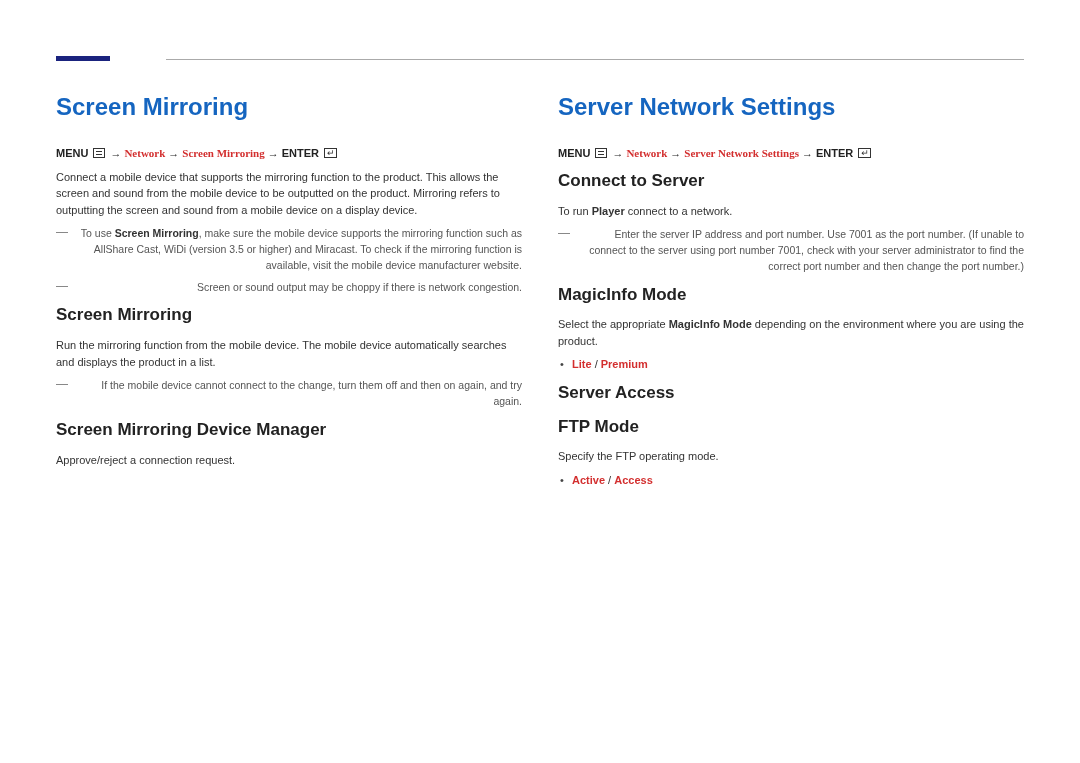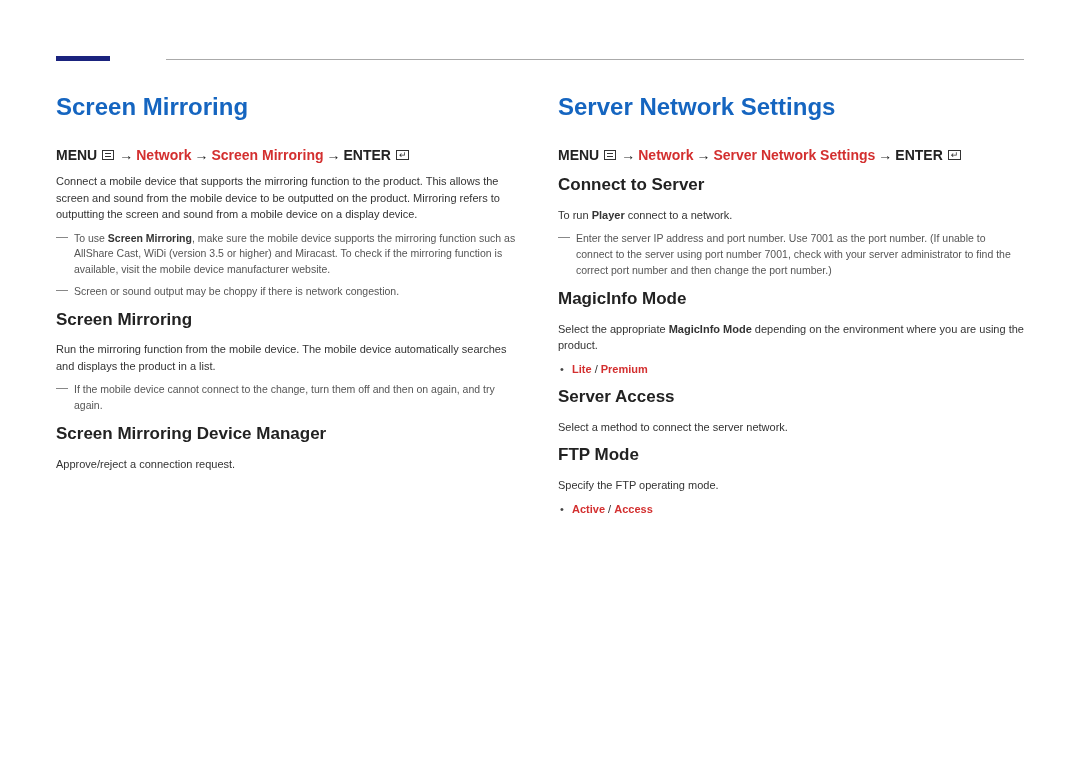--- a/index.html
+++ b/index.html
@@ -41,29 +41,29 @@
     margin-bottom: 22px;
   }
   h2 {
     color: #222;
     font-size: 17px;
     font-weight: 700;
     margin-top: 8px;
     margin-bottom: 10px;
   }
   .breadcrumb {
-    font-size: 14px;
+    font-size: 11px;
     margin-bottom: 8px;
     display: flex;
     flex-wrap: wrap;
     gap: 3px;
     align-items: center;
   }
   .breadcrumb strong { font-weight: 700; color: #222; }
-  .breadcrumb .red { color: #d32f2f; font-weight: 700; }
+  .breadcrumb .red { color: #d32f2f; font-weight: 700; font-family: Liberation Serif, serif; }
   .breadcrumb .arrow { font-weight: 700; }
   .icon-box {
     display: inline-block;
     width: 12px;
     height: 10px;
     border: 1px solid #333;
     position: relative;
     vertical-align: middle;
     margin: 0 2px;
   }
@@ -103,20 +103,21 @@
     margin-bottom: 8px;
     line-height: 1.5;
   }
   .note {
     display: flex;
     gap: 6px;
     margin-bottom: 6px;
     font-size: 10.5px;
     color: #555;
     line-height: 1.5;
+    text-align: right;
   }
   .note .dash {
     flex: 0 0 auto;
     width: 12px;
     height: 1px;
     background: #888;
     margin-top: 6px;
   }
   .note .txt { flex: 1; }
   .note strong { font-weight: 700; color: #333; }
@@ -230,21 +231,20 @@
     <p>
       <span>Select the appropriate </span><strong>MagicInfo Mode</strong><span> depending on the environment where you are using the product.</span>
     </p>
     <div class="opt-line">
       <span class="red-opt">Lite</span>
       <span class="sep">/</span>
       <span class="red-opt">Premium</span>
     </div>
 
     <h2>Server Access</h2>
-    <p>Select a method to connect the server network.</p>
 
     <h2>FTP Mode</h2>
     <p>Specify the FTP operating mode.</p>
     <div class="opt-line">
       <span class="red-opt">Active</span>
       <span class="sep">/</span>
       <span class="red-opt">Access</span>
     </div>
   </div>
 

